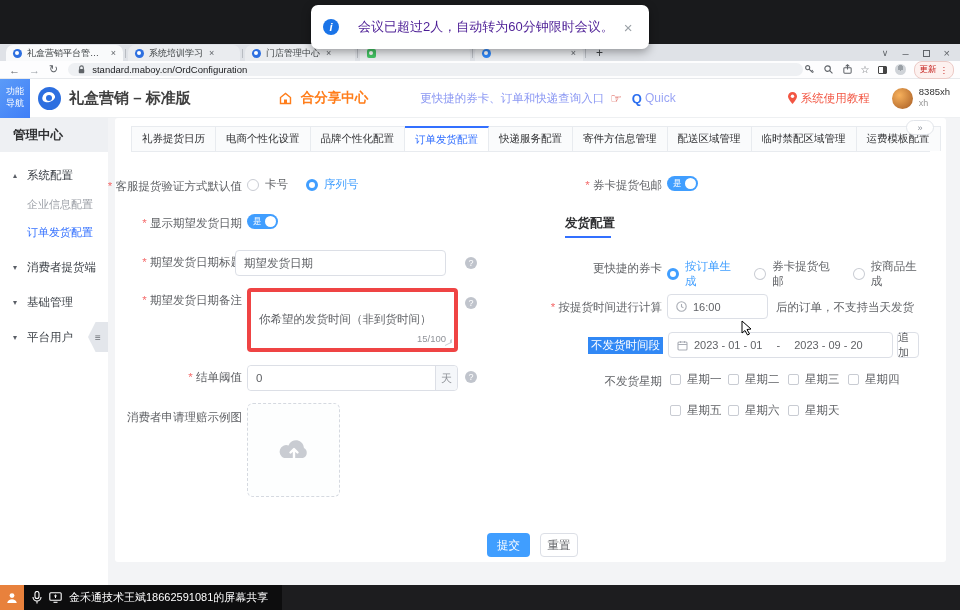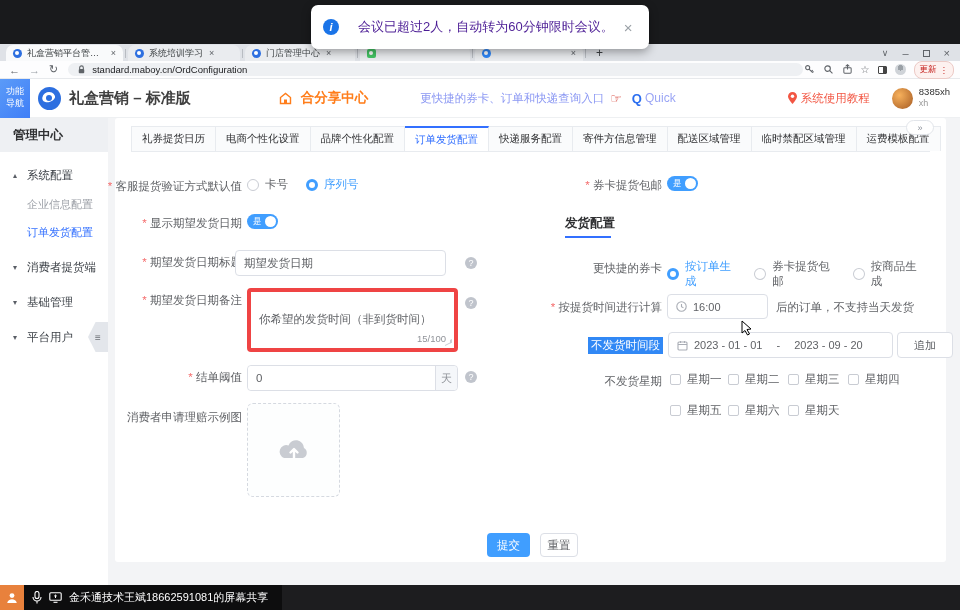--- a/index.html
+++ b/index.html
@@ -373,21 +373,21 @@
   <div class="lbl hl" style="right:283px;top:219px">不发货时间段</div>
   <div class="ctl datebox" style="left:553px;top:214px;width:225px;height:26px">
     <svg width="11" height="11" viewBox="0 0 11 11">
         <rect x="1" y="2" width="9" height="8" rx="1" fill="none" stroke="#a9adb5" stroke-width="1.1"></rect>
         <path d="M1 4.5h9M3.5 1v2M7.5 1v2" stroke="#a9adb5" stroke-width="1.1"></path>
       </svg>
     <span>2023 - 01 - 01</span>
     <span style="margin:0 8px">-</span>
     <span>2023 - 09 - 20</span>
   </div>
-  <div class="ctl btn-append" style="left:782px;top:214px;width:56px;height:26px">
+  <div class="ctl btn-append" style="left:782px;top:214px;width:22px;height:26px">
       <span>追加</span>
     </div>
 
   <div class="lbl" style="right:284px;top:256px">不发货星期</div>
   <div class="ctl" style="left:555px;top:254px">
       <span class="cbx"></span>
       <span class="clbl">星期一</span>
     </div>
   <div class="ctl" style="left:613px;top:254px">
       <span class="cbx"></span>

